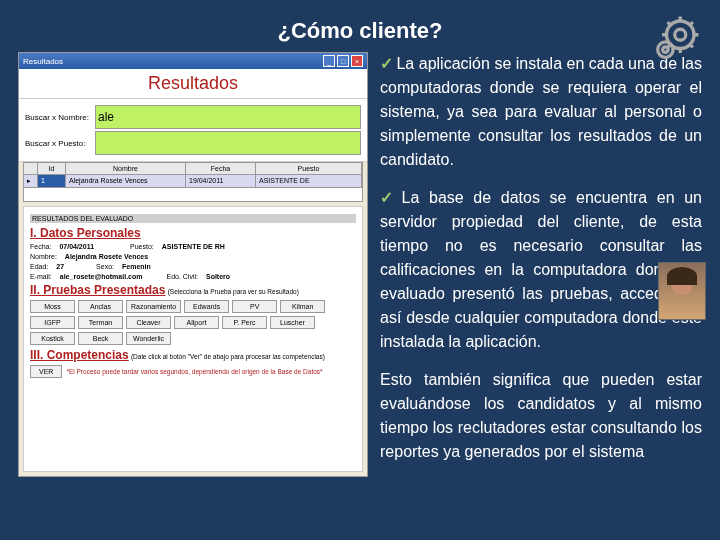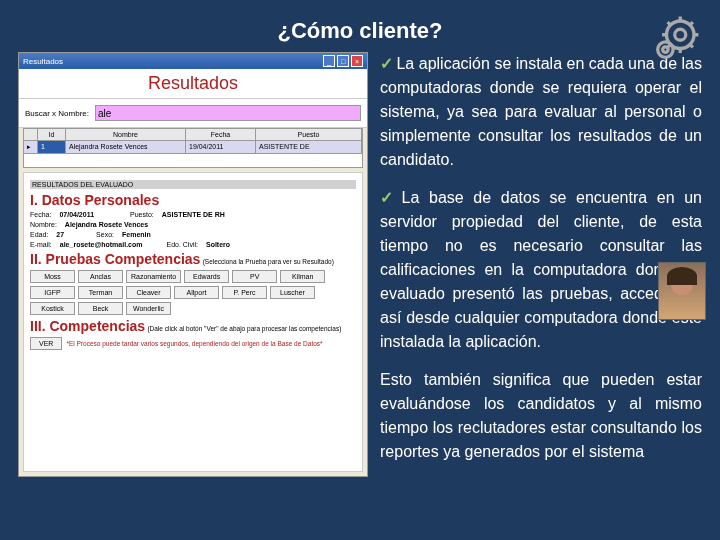--- a/index.html
+++ b/index.html
@@ -9,30 +9,30 @@
 .main{display:flex;padding:0 18px;gap:12px}
 .shot{width:350px;height:425px;background:#ece9d8;border:1px solid #999;display:flex;flex-direction:column;font-size:8px}
 .tbar{background:linear-gradient(#4a7bc4,#2b5ca8);height:16px;display:flex;align-items:center;padding:0 4px;color:#fff;font-size:8px;justify-content:space-between}
 .wbtns{display:flex;gap:2px}
 .wbtn{width:12px;height:12px;background:#4a7bc4;border:1px solid #fff;display:flex;align-items:center;justify-content:center;font-size:7px;color:#fff}
 .wbtn.x{background:#d44}
 .rtitle{color:#b02020;font-size:18px;text-align:center;padding:4px 0;font-weight:normal;background:#fff;border-bottom:1px solid #ccc}
 .srch{background:#fff;padding:4px 6px;border-bottom:1px solid #ccc}
 .srow{display:flex;align-items:center;margin:2px 0}
 .srow label{font-size:8px;width:70px}
-.sinp{flex:1;height:16px;border:1px solid #999;background:#f0abfc;font-size:10px;padding:0 2px}
+.sinp{flex:1;height:24px;border:1px solid #999;background:#bef264;font-size:12px;padding:0 2px}
 .grid{background:#fff;margin:0 4px}
 .ghdr{display:flex;background:#e8e8e8;border:1px solid #999}
 .gh{border-right:1px solid #999;padding:2px 3px;font-size:7px;text-align:center}
 .grow{display:flex;border:1px solid #999;border-top:0;background:#d8d8f0}
 .gc{border-right:1px solid #999;padding:2px 3px;font-size:7px}
 .sel{background:#2b5ca8;color:#fff}
 .gspace{height:14px;background:#fff;border:1px solid #999;border-top:0;margin:0 4px}
 .detail{background:#fff;margin:4px;padding:4px 6px;border:1px solid #ccc;flex:1}
-.sect{color:#b02020;font-size:14px;font-weight:bold;margin:3px 0}
+.sect{color:#b02020;font-size:12px;font-weight:bold;text-decoration:underline;margin:3px 0}
 .dhdr{background:#d0d0d0;font-size:7px;padding:1px 2px;margin:3px 0}
 .drow{display:flex;gap:8px;margin:3px 0;font-size:7px;align-items:center}
 .drow .lbl{font-weight:normal}
 .drow .val{font-weight:bold}
 .photo{width:48px;height:58px;background:linear-gradient(#8b6f5c,#d4a574);border:1px solid #666;position:absolute;right:14px;top:262px}
 .photo::before{content:"";position:absolute;top:6px;left:50%;transform:translateX(-50%);width:22px;height:26px;background:#c89070;border-radius:50% 50% 40% 40%}
 .photo::after{content:"";position:absolute;top:4px;left:50%;transform:translateX(-50%);width:30px;height:18px;background:#3a2818;border-radius:50% 50% 0 0}
 .tests{display:flex;flex-wrap:wrap;gap:3px;margin:3px 0}
 .tbtn{border:1px solid #999;background:#f0f0f0;padding:2px 4px;font-size:7px;min-width:45px;text-align:center;cursor:pointer}
 .crow{display:flex;align-items:center;gap:4px;margin:3px 0}
@@ -65,20 +65,24 @@
    <div class="wbtn">_</div>
    <div class="wbtn">□</div>
    <div class="wbtn x">×</div>
   </div>
  </div>
  <div class="rtitle">Resultados</div>
  <div class="srch">
   <div class="srow">
    <label>Buscar x Nombre:</label>
    <input class="sinp" value="ale" style="">
+  </div>
+  <div class="srow">
+   <label>Buscar x Puesto:</label>
+   <input class="sinp" style="">
   </div>
  </div>
  <div class="grid">
   <div class="ghdr">
    <div class="gh" style="width:14px"></div>
    <div class="gh" style="width:28px">Id</div>
    <div class="gh" style="width:120px">Nombre</div>
    <div class="gh" style="width:70px">Fecha</div>
    <div class="gh" style="flex:1">Puesto</div>
   </div>
@@ -113,21 +117,21 @@
    <span class="lbl">Sexo:</span>
    <span class="val">Femenin</span>
   </div>
   <div class="drow">
    <span class="lbl">E-mail:</span>
    <span class="val">ale_rosete@hotmail.com</span>
    <span style="width:8px"></span>
    <span class="lbl">Edo. Civil:</span>
    <span class="val">Soltero</span>
   </div>
-  <div class="sect" style="display:inline">II. Pruebas Competencias</div>
+  <div class="sect" style="display:inline">II. Pruebas Presentadas</div>
   <span style="font-size:6.5px">(Selecciona la Prueba para ver su Resultado)</span>
   <div class="tests" id="tests">
           <div class="tbtn">Moss</div>
           <div class="tbtn">Anclas</div>
           <div class="tbtn">Razonamiento</div>
           <div class="tbtn">Edwards</div>
           <div class="tbtn">PV</div>
           <div class="tbtn">Kilman</div>
           <div class="tbtn">IGFP</div>
           <div class="tbtn">Terman</div>

